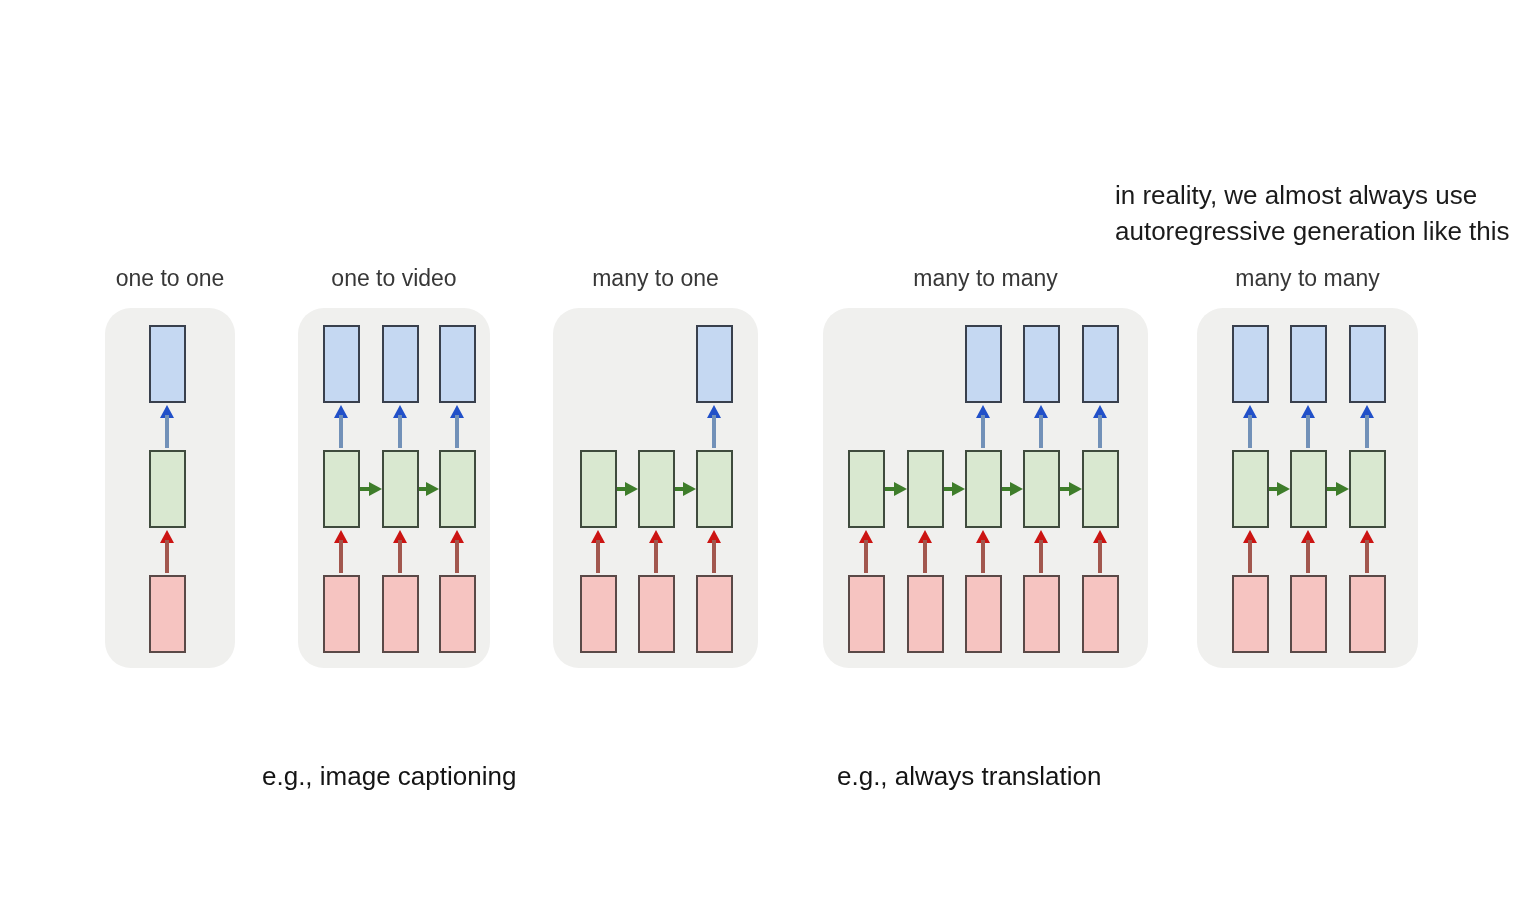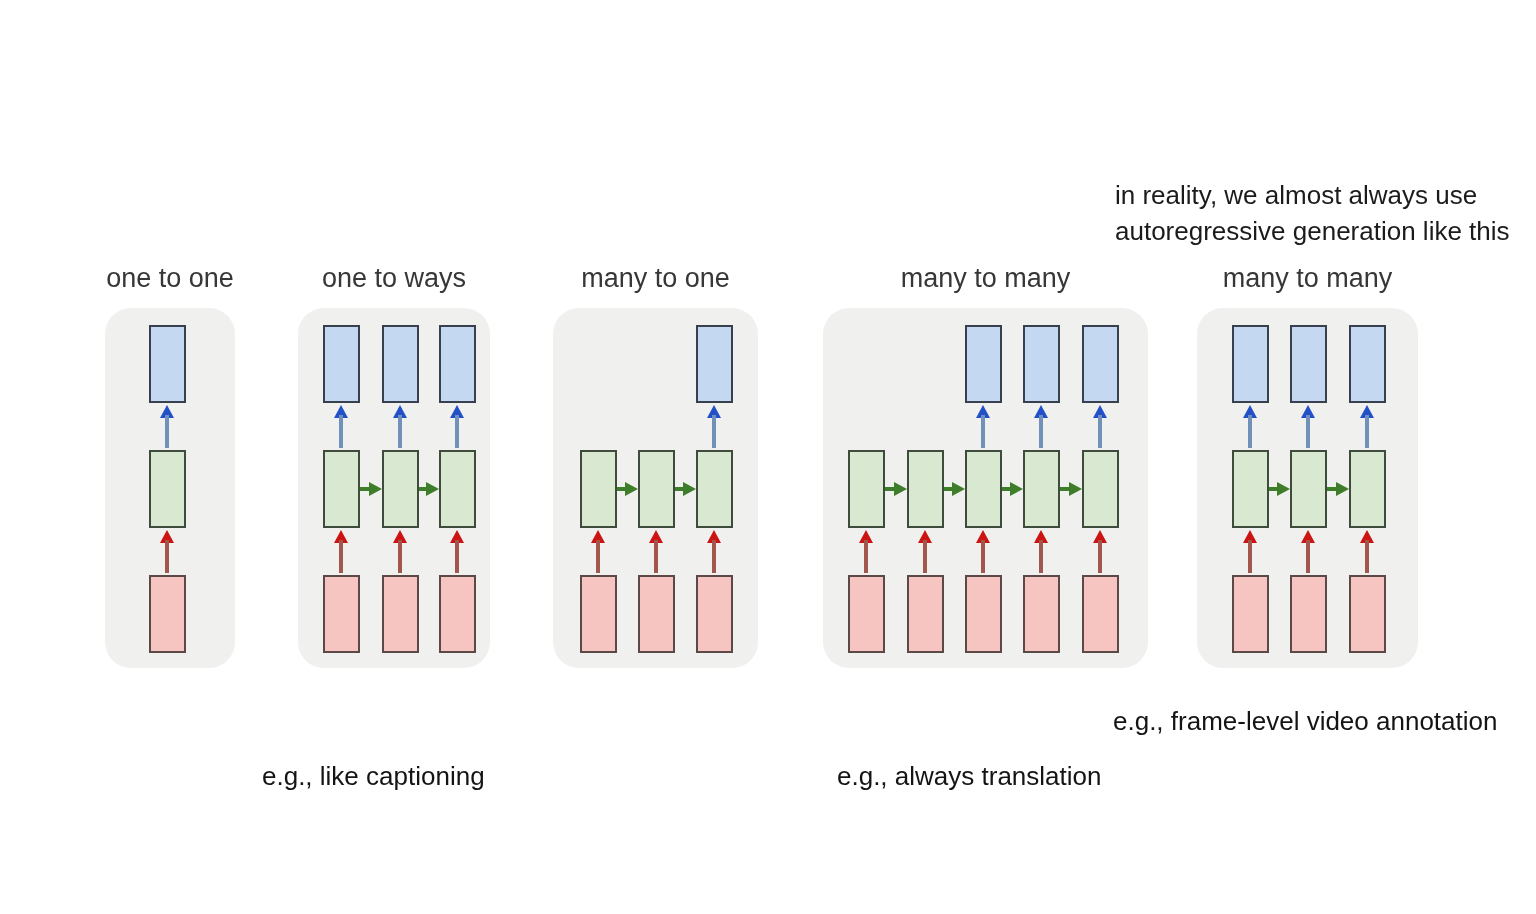--- a/index.html
+++ b/index.html
@@ -14,21 +14,21 @@
   }
   .note{
     position:absolute; left:1115px; top:177px; width:500px;
     font-size:26px; line-height:36px; color:#1b1b1b; white-space:nowrap;
   }
   .panel{
     position:absolute; background:#f0f0ee; border-radius:26px;
   }
   .plabel{
     position:absolute; transform:translateX(-50%);
-    font-size:27px; color:#373737; white-space:nowrap; line-height:30px;
+    font-size:23px; color:#373737; white-space:nowrap; line-height:30px;
   }
   .box{ position:absolute; width:37px; height:78px; box-sizing:border-box; }
   .box.blue { background:#c5d8f2; border:2.5px solid #39404d; }
   .box.green{ background:#d9e8d0; border:2.5px solid #3f4b3d; }
   .box.red  { background:#f6c4c1; border:2.5px solid #5a4947; }
   .shaft{ position:absolute; }
   .head-up{ position:absolute; width:0; height:0;
     border-left:7px solid transparent; border-right:7px solid transparent; }
   .head-right{ position:absolute; width:0; height:0;
     border-top:7px solid transparent; border-bottom:7px solid transparent; }
@@ -58,21 +58,21 @@
       <div class="panel" style="left: 105px; top: 308px; width: 130px; height: 360px;"></div>
       <div class="plabel" style="left: 170px; top: 263px;">one to one</div>
       <div class="box red" style="left: 148.5px; top: 575px;"></div>
       <div class="head-up" style="left: 160px; top: 530px; border-bottom: 13px solid rgb(204, 20, 18);"></div>
       <div class="shaft" style="left: 165.25px; top: 540px; width: 3.5px; height: 33px; background: rgb(162, 87, 78);"></div>
       <div class="box green" style="left: 148.5px; top: 450px;"></div>
       <div class="box blue" style="left: 148.5px; top: 325px;"></div>
       <div class="head-up" style="left: 160px; top: 405px; border-bottom: 13px solid rgb(33, 80, 200);"></div>
       <div class="shaft" style="left: 165.25px; top: 415px; width: 3.5px; height: 33px; background: rgb(114, 145, 184);"></div>
       <div class="panel" style="left: 298px; top: 308px; width: 192px; height: 360px;"></div>
-      <div class="plabel" style="left: 394px; top: 263px;">one to ways</div>
+      <div class="plabel" style="left: 394px; top: 263px;">one to video</div>
       <div class="box red" style="left: 322.5px; top: 575px;"></div>
       <div class="head-up" style="left: 334px; top: 530px; border-bottom: 13px solid rgb(204, 20, 18);"></div>
       <div class="shaft" style="left: 339.25px; top: 540px; width: 3.5px; height: 33px; background: rgb(162, 87, 78);"></div>
       <div class="box green" style="left: 322.5px; top: 450px;"></div>
       <div class="box blue" style="left: 322.5px; top: 325px;"></div>
       <div class="head-up" style="left: 334px; top: 405px; border-bottom: 13px solid rgb(33, 80, 200);"></div>
       <div class="shaft" style="left: 339.25px; top: 415px; width: 3.5px; height: 33px; background: rgb(114, 145, 184);"></div>
       <div class="shaft" style="left: 359.5px; top: 487px; width: 10px; height: 4px; background: rgb(62, 125, 42);"></div>
       <div class="head-right" style="left: 368.5px; top: 482px; border-left: 13px solid rgb(62, 125, 42);"></div>
       <div class="box red" style="left: 381.5px; top: 575px;"></div>
@@ -173,17 +173,16 @@
       <div class="head-right" style="left: 1335.5px; top: 482px; border-left: 13px solid rgb(62, 125, 42);"></div>
       <div class="box red" style="left: 1348.5px; top: 575px;"></div>
       <div class="head-up" style="left: 1360px; top: 530px; border-bottom: 13px solid rgb(204, 20, 18);"></div>
       <div class="shaft" style="left: 1365.25px; top: 540px; width: 3.5px; height: 33px; background: rgb(162, 87, 78);"></div>
       <div class="box green" style="left: 1348.5px; top: 450px;"></div>
       <div class="box blue" style="left: 1348.5px; top: 325px;"></div>
       <div class="head-up" style="left: 1360px; top: 405px; border-bottom: 13px solid rgb(33, 80, 200);"></div>
       <div class="shaft" style="left: 1365.25px; top: 415px; width: 3.5px; height: 33px; background: rgb(114, 145, 184);"></div>
     </div>
 
-  <div class="caption cap1">e.g., frame-level video annotation</div>
-  <div class="caption cap2">e.g., like captioning</div>
+  <div class="caption cap2">e.g., image captioning</div>
   <div class="caption cap3">e.g., always translation</div>
 
 </div>
 
 </body></html>

